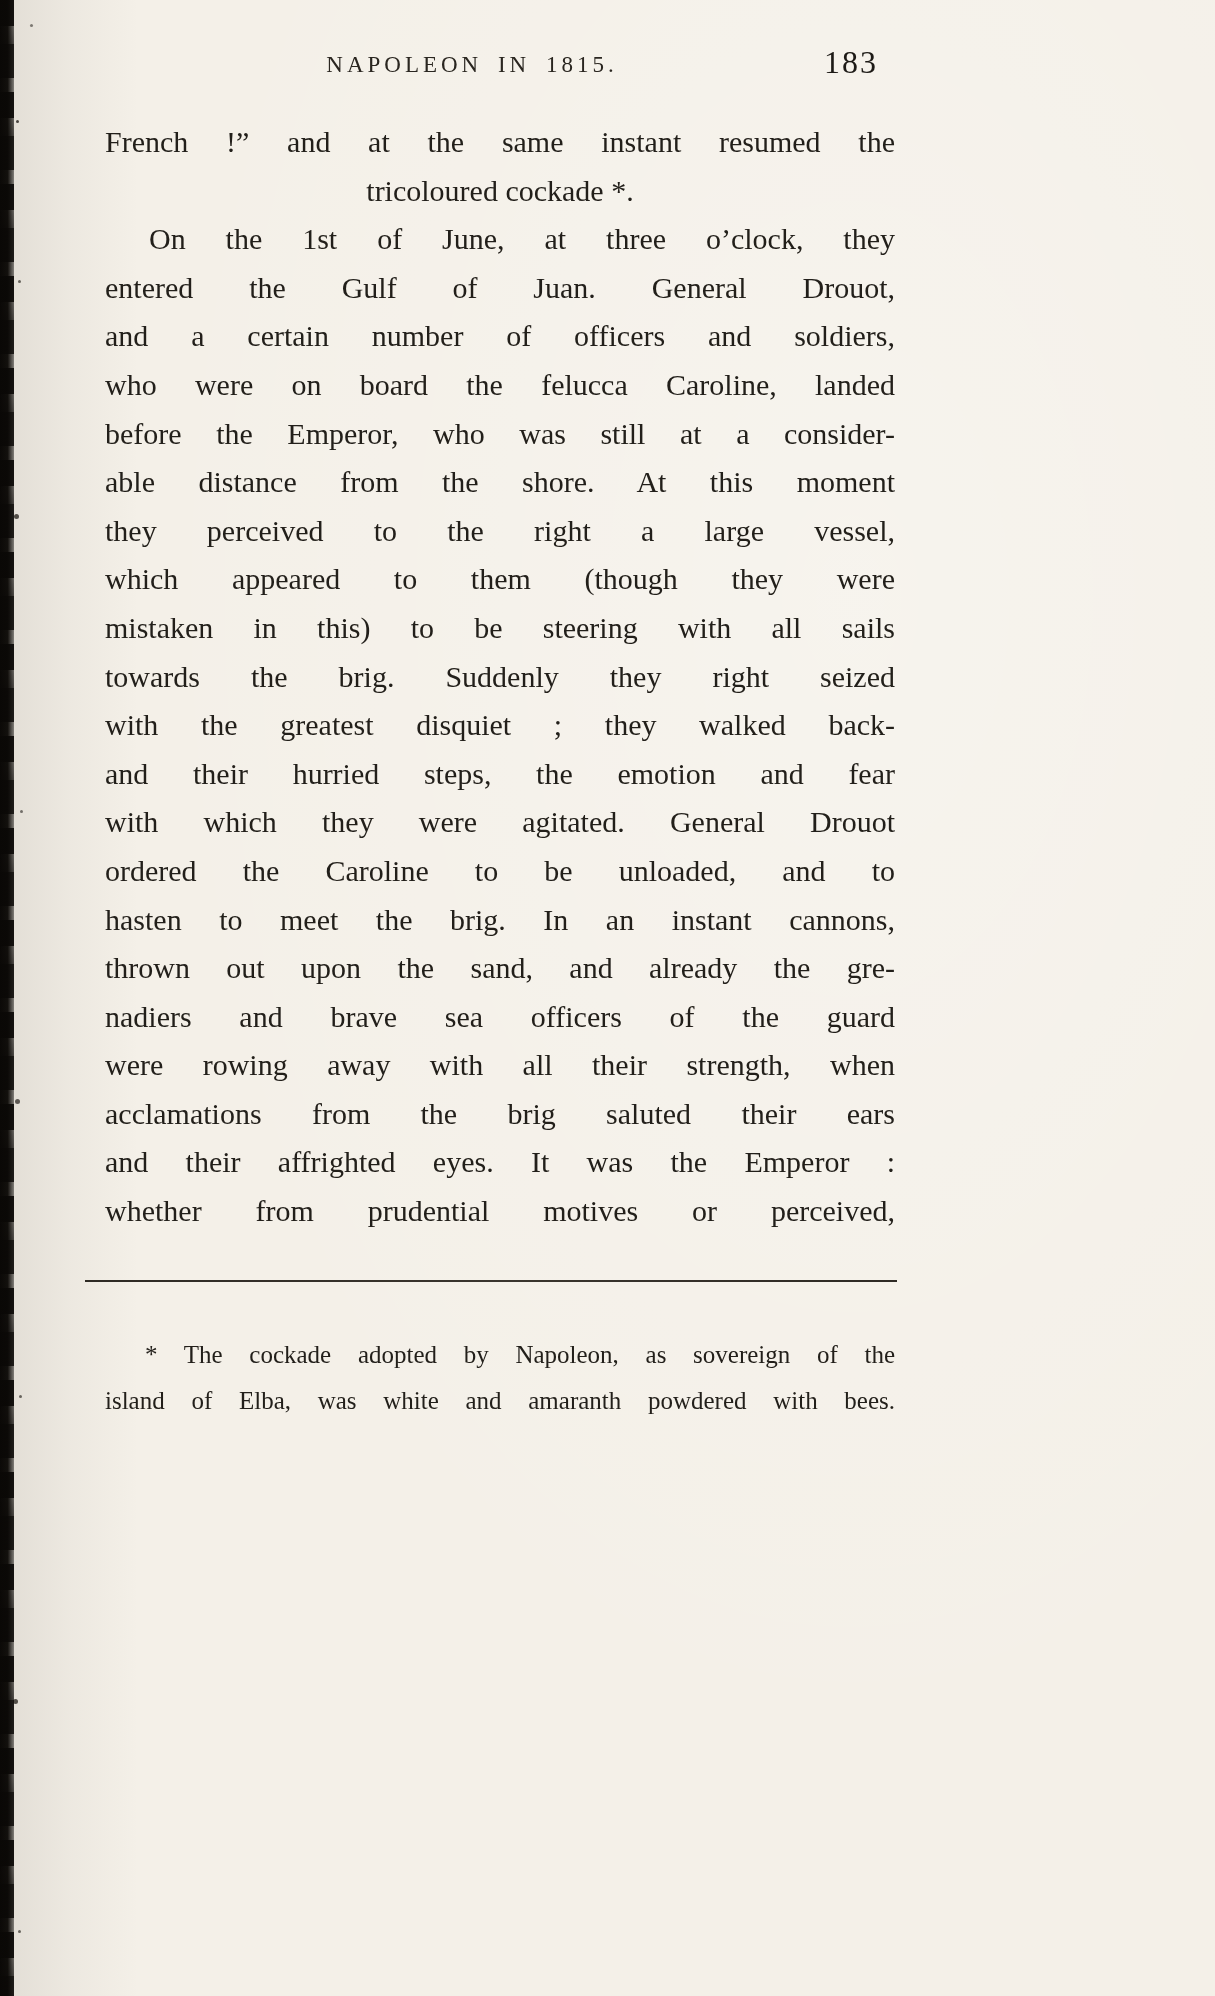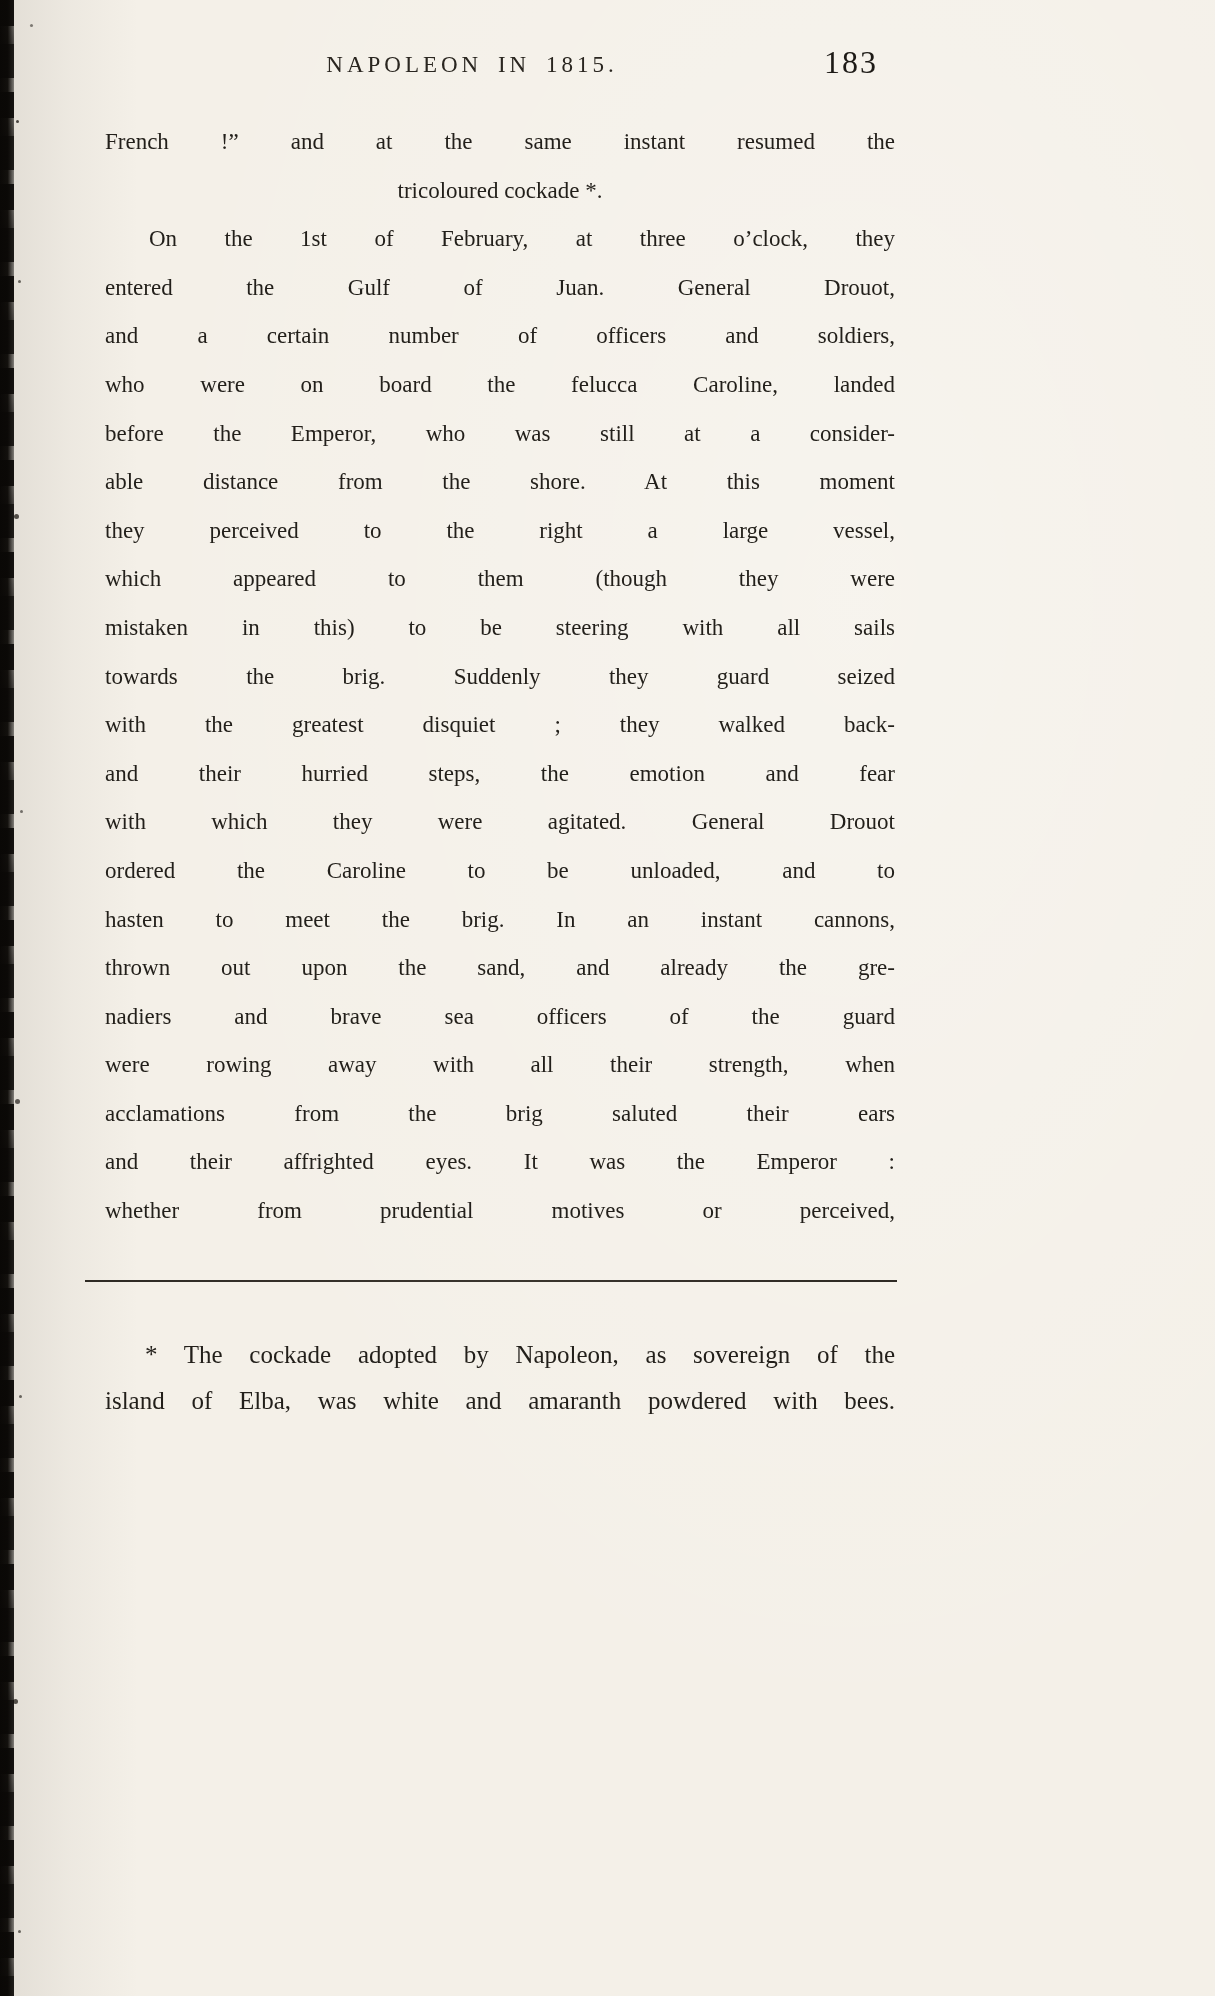--- a/index.html
+++ b/index.html
@@ -75,21 +75,21 @@
   .page-number {
     position: absolute;
     right: 17px;
     top: 0;
     font-size: 32px;
     letter-spacing: 2px;
     color: #1d1a16;
   }
   .body-text {
     margin-top: 28px;
-    font-size: 23px;
+    font-size: 30px;
     line-height: 48.6px;
   }
   .line {
     white-space: normal;
     text-align: center;
     color: #221f1a;
   }
   .line.just {
     text-align: justify;
     text-align-last: justify;
@@ -126,30 +126,30 @@
   <div class="content">
 
     <div class="running-head">
       <span class="running-title">NAPOLEON IN 1815.</span>
       <span class="page-number">183</span>
     </div>
 
     <div class="body-text" id="body-lines">
         <div class="line just">French !” and at the same instant resumed the</div>
         <div class="line">tricoloured cockade *.</div>
-        <div class="line indent just">On the 1st of February, at three o’clock, they</div>
+        <div class="line indent just">On the 1st of June, at three o’clock, they</div>
         <div class="line just">entered the Gulf of Juan. General Drouot,</div>
         <div class="line just">and a certain number of officers and soldiers,</div>
         <div class="line just">who were on board the felucca Caroline, landed</div>
         <div class="line just">before the Emperor, who was still at a consider-</div>
         <div class="line just">able distance from the shore. At this moment</div>
         <div class="line just">they perceived to the right a large vessel,</div>
         <div class="line just">which appeared to them (though they were</div>
         <div class="line just">mistaken in this) to be steering with all sails</div>
-        <div class="line just">towards the brig. Suddenly they guard seized</div>
+        <div class="line just">towards the brig. Suddenly they right seized</div>
         <div class="line just">with the greatest disquiet ; they walked back-</div>
         <div class="line just">and their hurried steps, the emotion and fear</div>
         <div class="line just">with which they were agitated. General Drouot</div>
         <div class="line just">ordered the Caroline to be unloaded, and to</div>
         <div class="line just">hasten to meet the brig. In an instant cannons,</div>
         <div class="line just">thrown out upon the sand, and already the gre-</div>
         <div class="line just">nadiers and brave sea officers of the guard</div>
         <div class="line just">were rowing away with all their strength, when</div>
         <div class="line just">acclamations from the brig saluted their ears</div>
         <div class="line just">and their affrighted eyes. It was the Emperor :</div>

